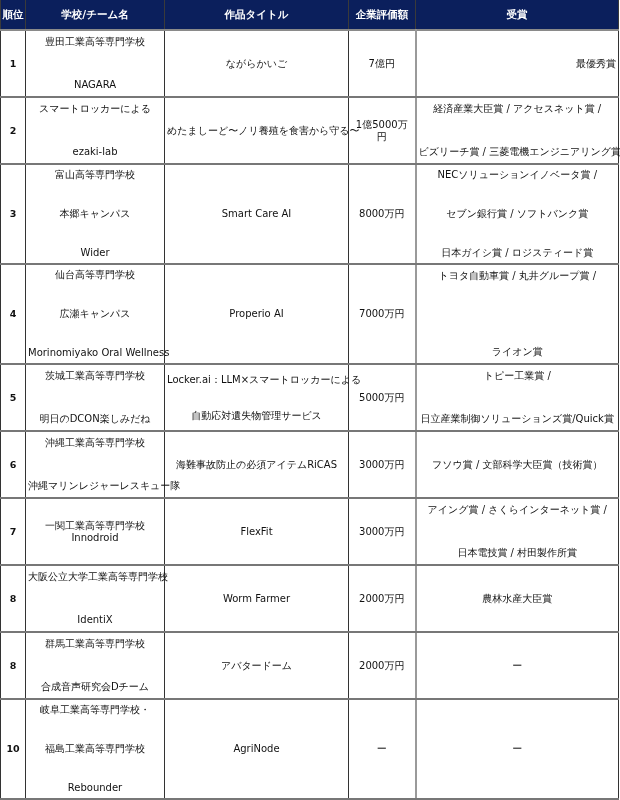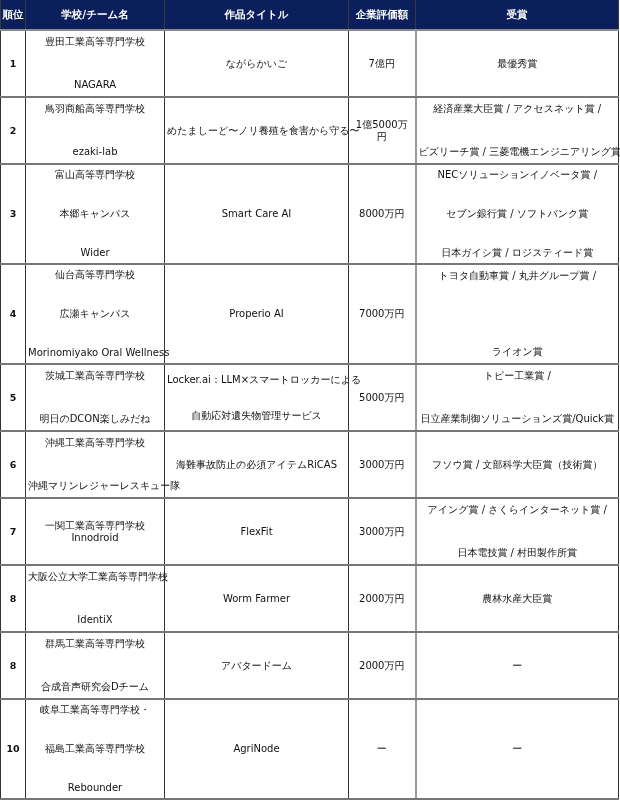--- a/index.html
+++ b/index.html
@@ -49,28 +49,28 @@
       <tr>
         <td class="rank" style="height: 65px;">1</td>
         <td style="height: 65px;">
           <span class="line">豊田工業高等専門学校</span>
           <span class="line" style="margin-top: 31px;">NAGARA</span>
         </td>
         <td style="height: 65px;">
           <span class="line">ながらかいご</span>
         </td>
         <td class="val" style="height: 65px;">7億円</td>
-        <td style="height: 65px;">
+        <td style="height: 65px; text-align: right;">
           <span class="line">最優秀賞</span>
         </td>
       </tr>
       <tr>
         <td class="rank" style="height: 65px;">2</td>
         <td style="height: 65px;">
-          <span class="line">鳥羽商船高等専門学校</span>
+          <span class="line">スマートロッカーによる</span>
           <span class="line" style="margin-top: 31px;">ezaki-lab</span>
         </td>
         <td style="height: 65px;">
           <span class="line">めたましーど〜ノリ養殖を食害から守る〜</span>
         </td>
         <td class="val" style="height: 65px;">1億5000万円</td>
         <td style="height: 65px;">
           <span class="line">経済産業大臣賞 / アクセスネット賞 /</span>
           <span class="line" style="margin-top: 31px;">ビズリーチ賞 / 三菱電機エンジニアリング賞</span>
         </td>

